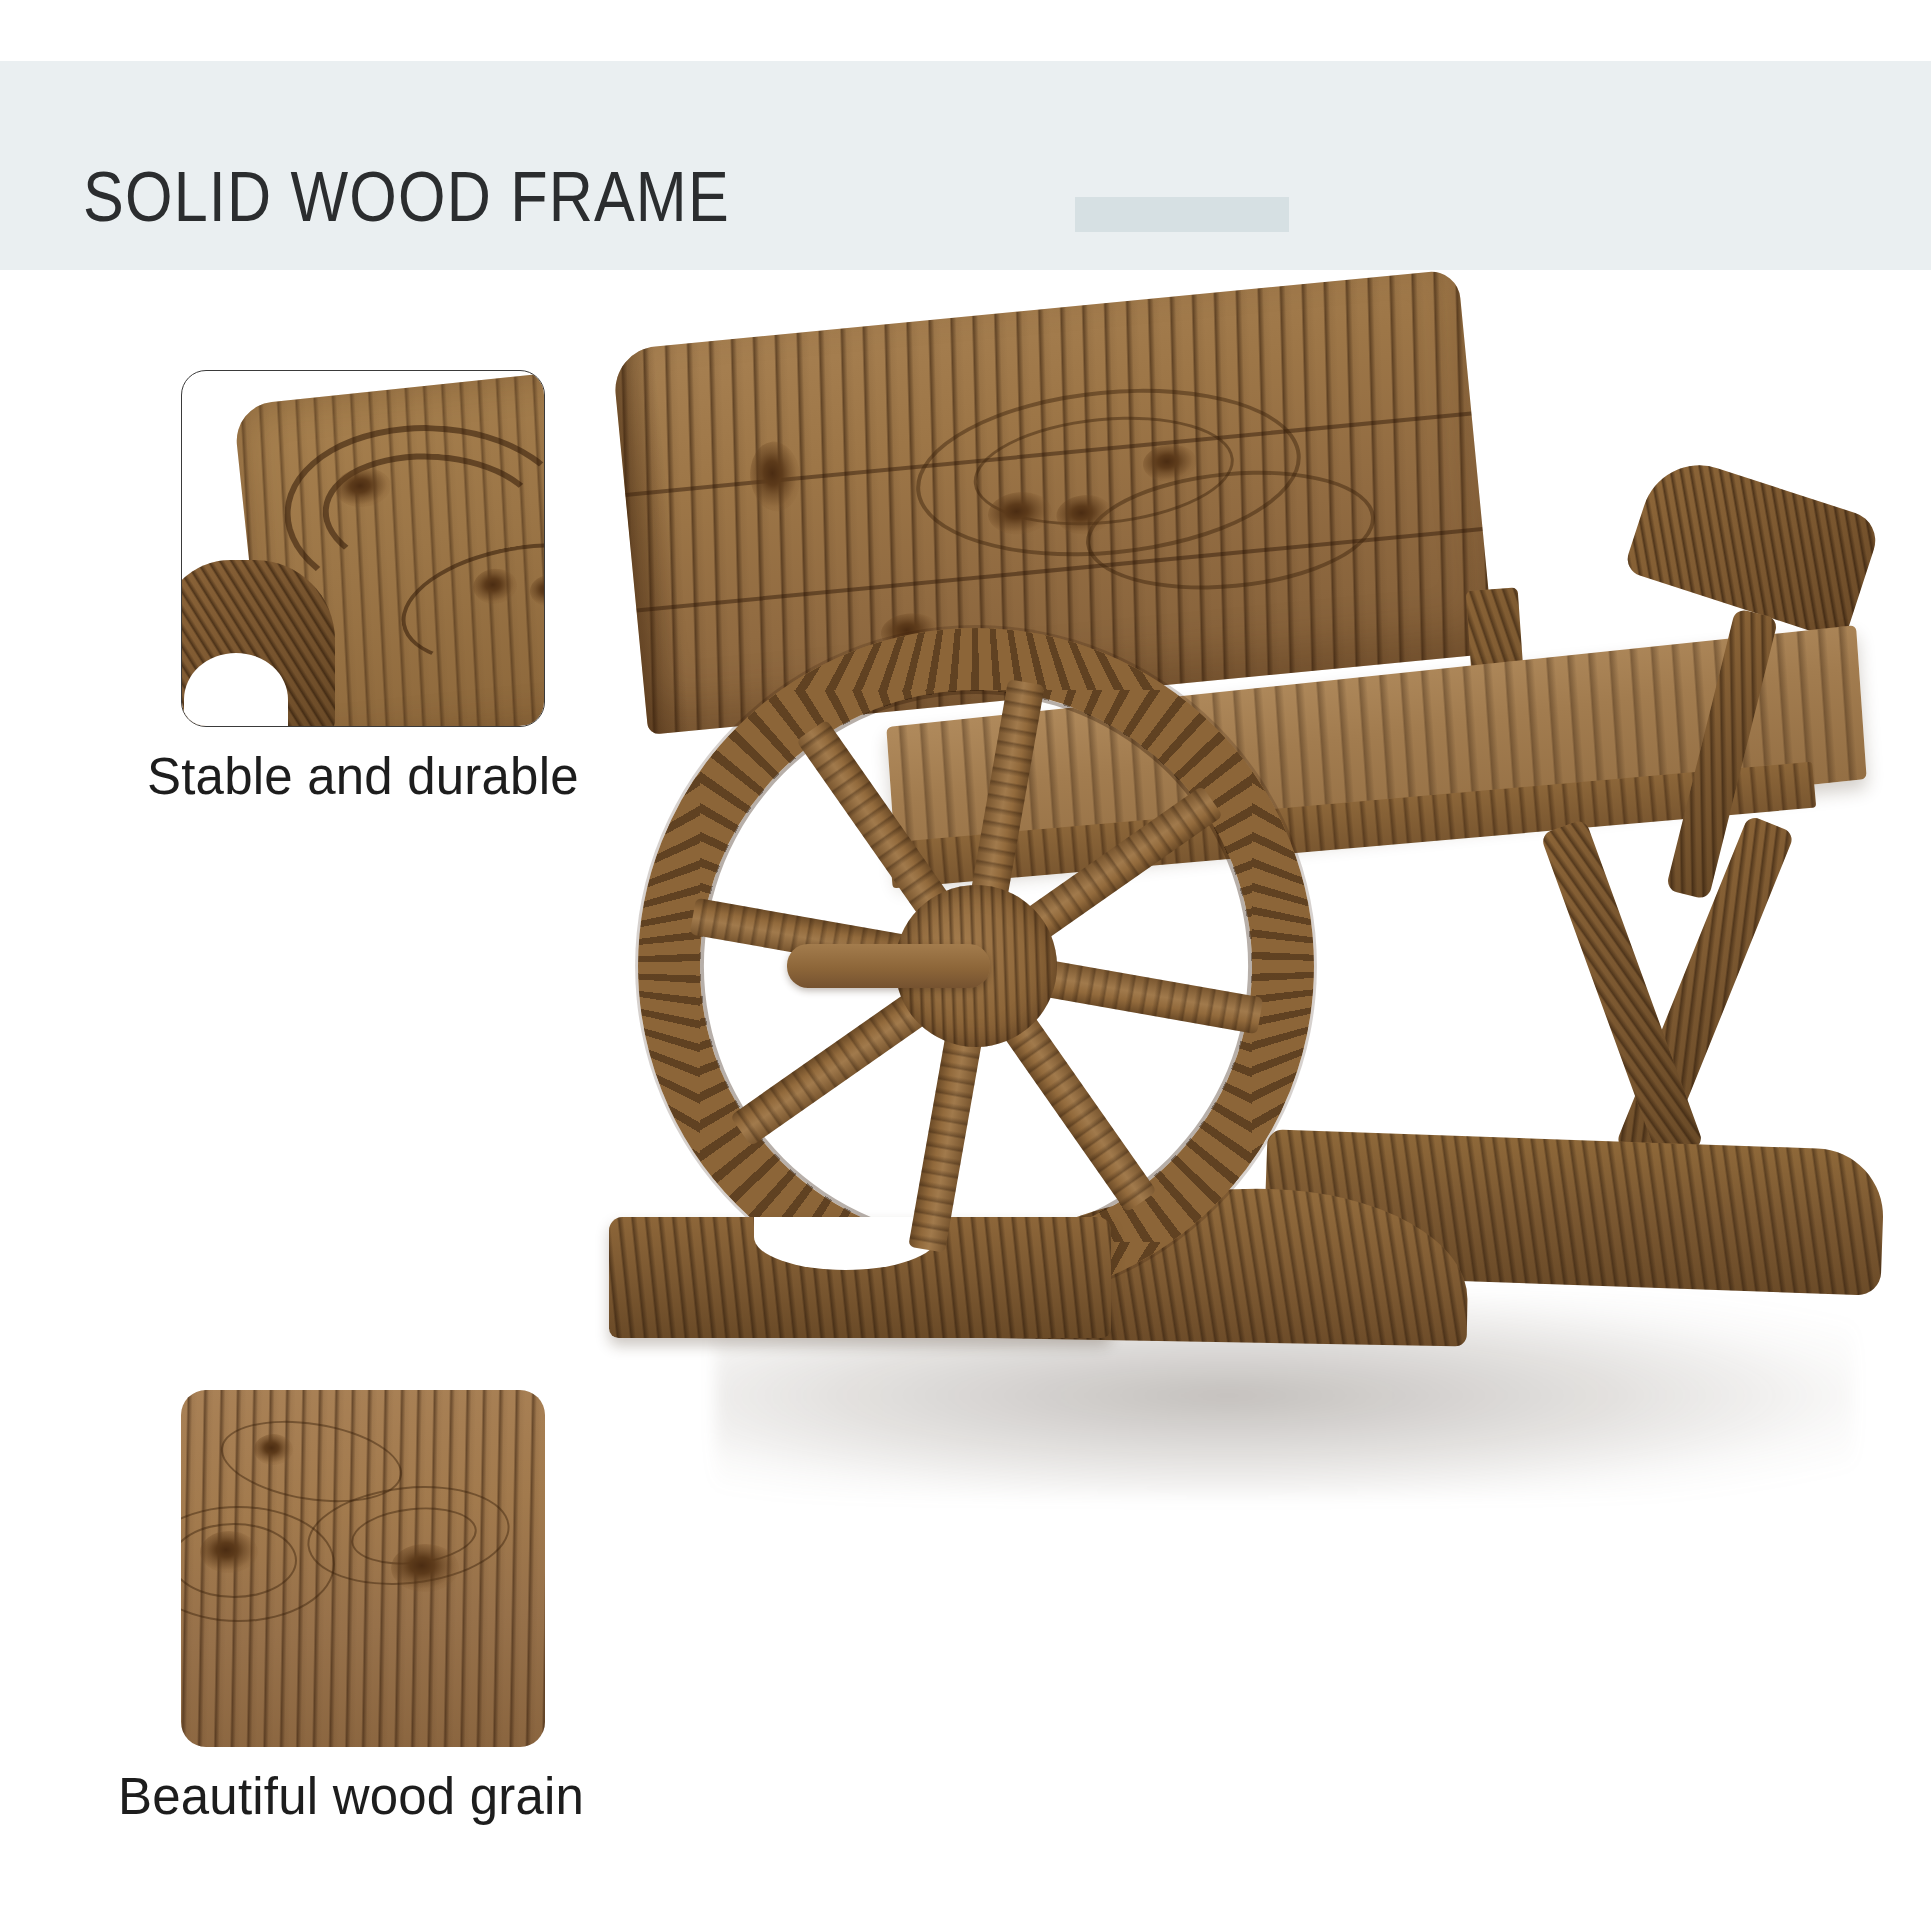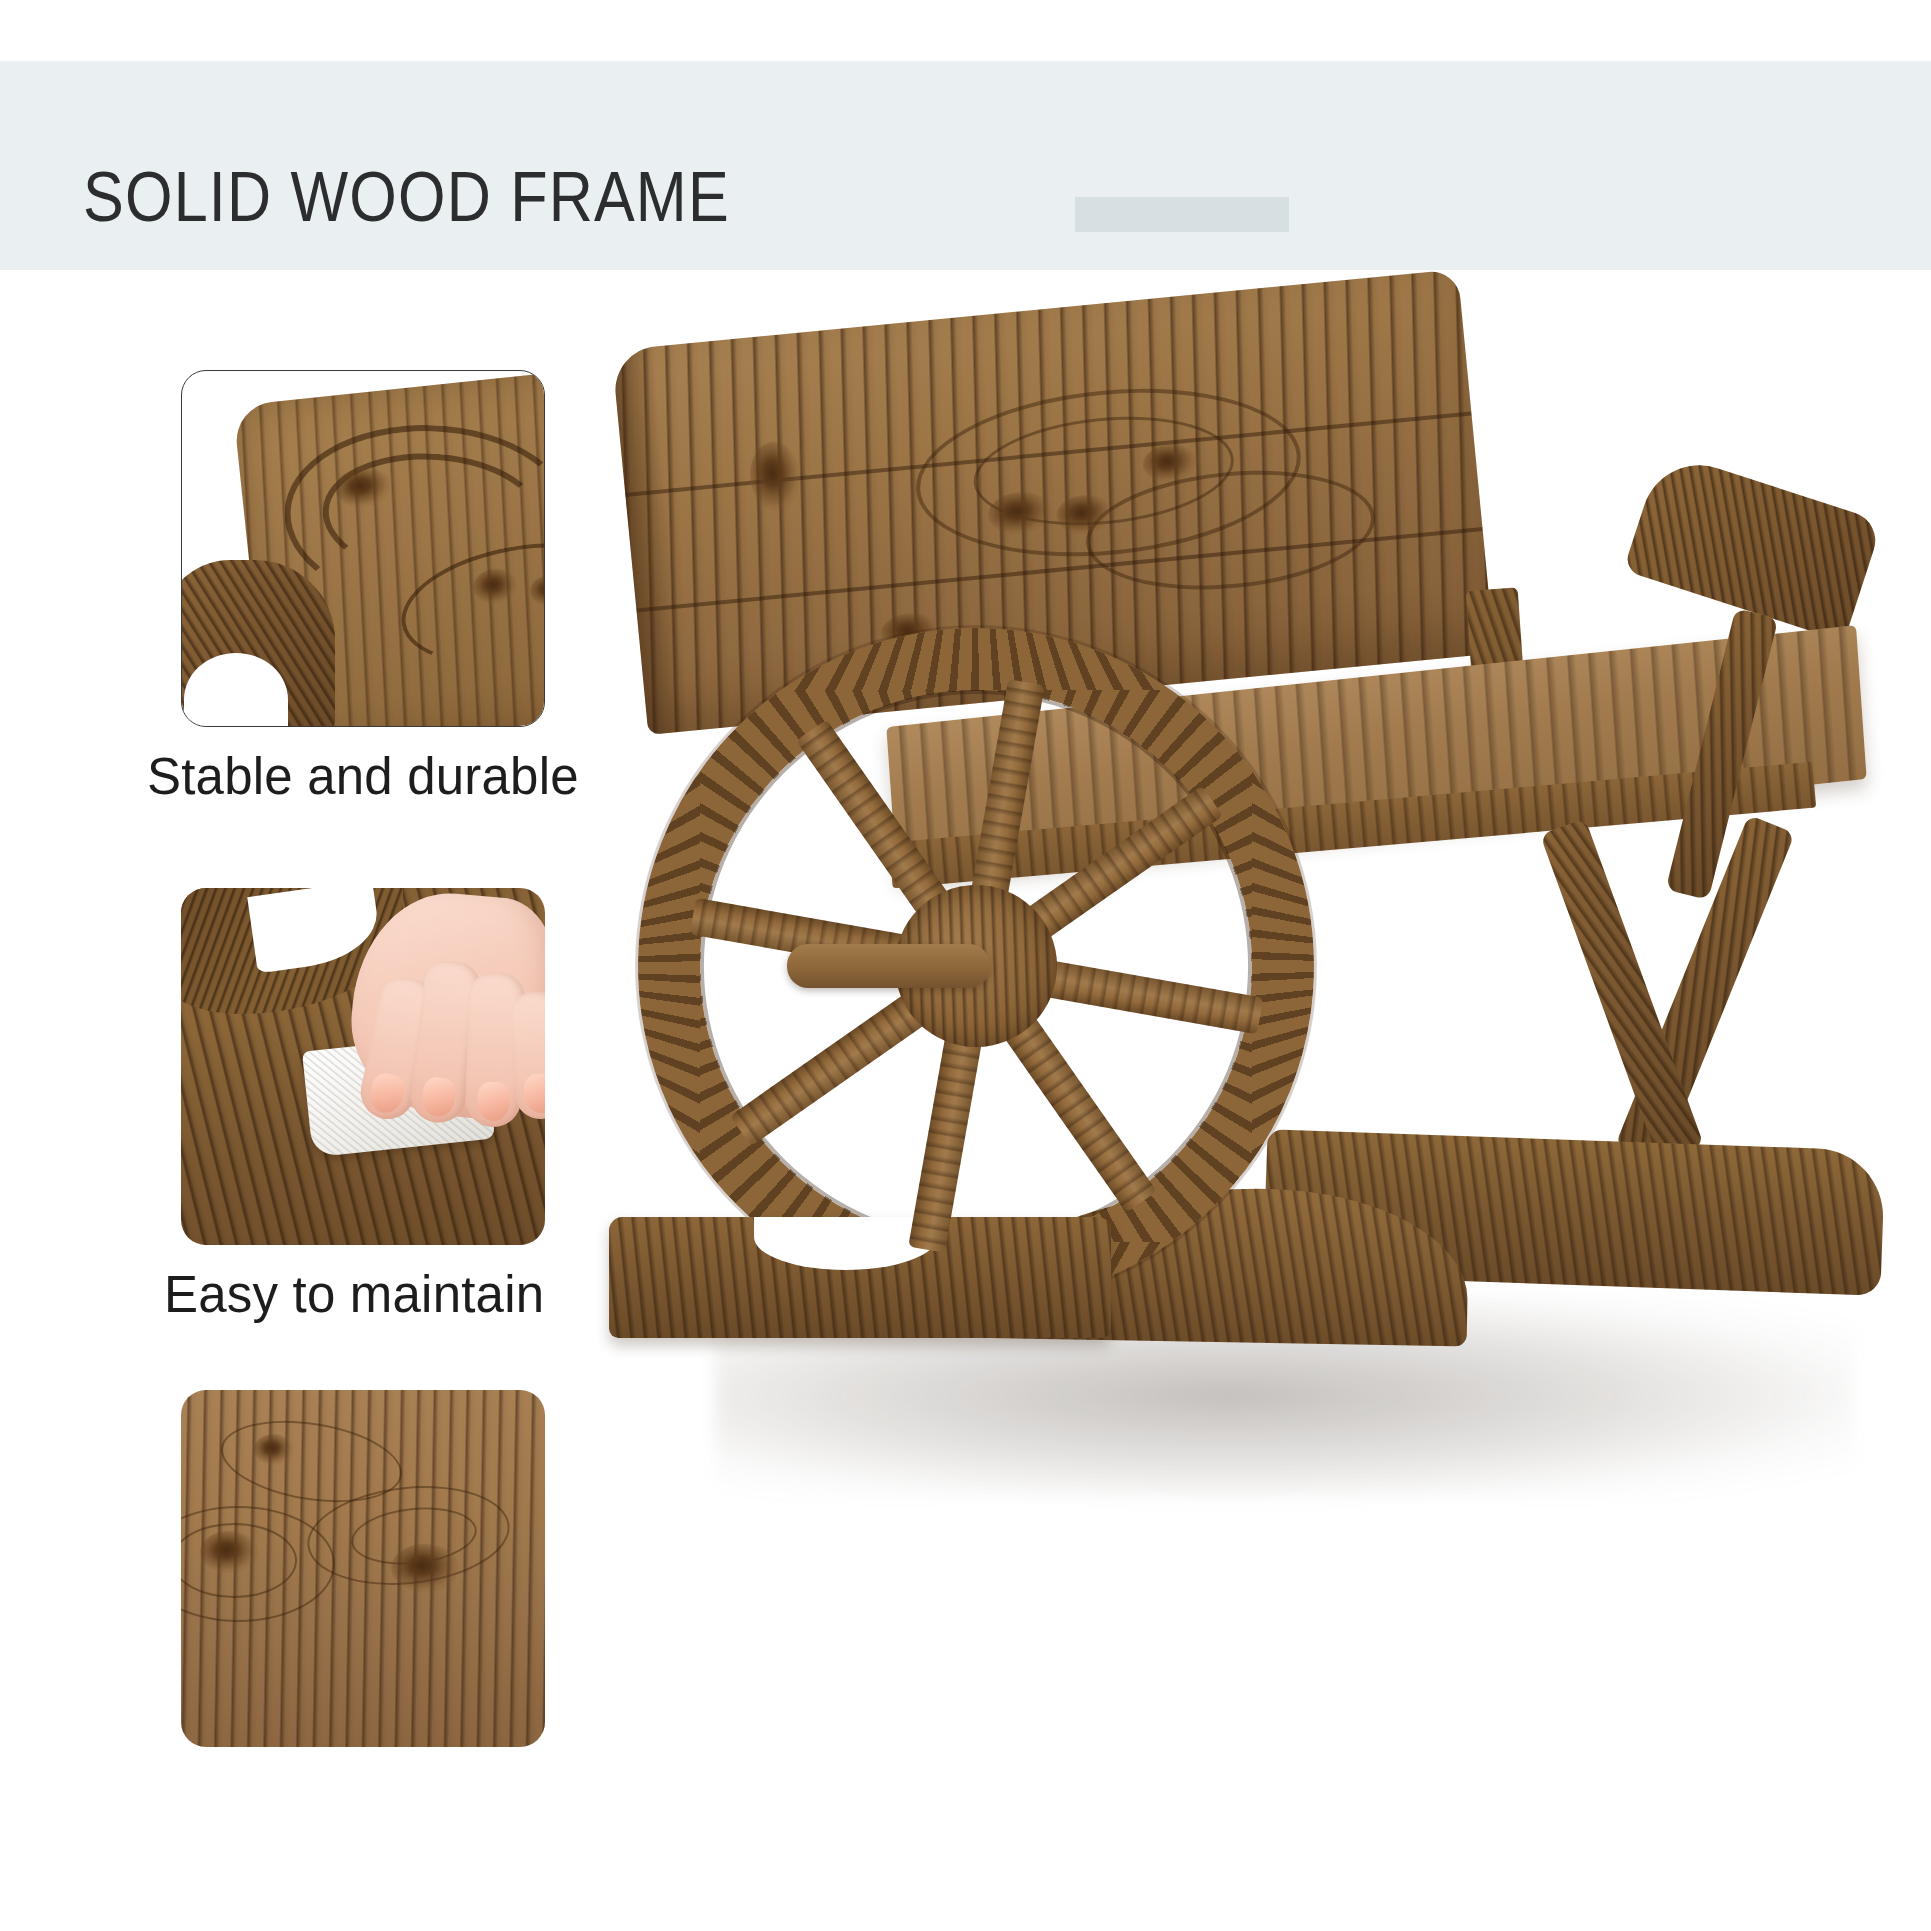--- a/index.html
+++ b/index.html
@@ -527,58 +527,34 @@
           <div class="knot" style="left:93px; top:75px; width:56px; height:39px;"></div>
         </div>
         <div class="c1-arm">
           <div class="c1-arm-grain"></div>
           <div class="c1-arm-hole"></div>
         </div>
       </div>
       <div class="caption">Stable and durable</div>
     </div>
 
-    <div class="feature-item f2">
-      <div class="thumb">
-        <div class="c2-surface"></div>
-        <div class="c2-grain"></div>
-        <div class="c2-topwood">
-          <div class="c2-topwood-g"></div>
-        </div>
-        <div class="c2-white-gap"></div>
-        <div class="c2-cloth"></div>
-        <div class="c2-hand"></div>
-        <div class="finger" style="left:189px; top:89px; width:54px; height:143px; transform:rotate(12deg);">
-          <div class="nail" style="left:9.7px; bottom:5.8px;"></div>
-        </div>
-        <div class="finger" style="left:236px; top:73px; width:56px; height:162px; transform:rotate(7deg);">
-          <div class="nail" style="left:11.6px; bottom:5.8px;"></div>
-        </div>
-        <div class="finger" style="left:286px; top:85px; width:56px; height:154px; transform:rotate(2deg);">
-          <div class="nail" style="left:11.6px; bottom:5.8px;"></div>
-        </div>
-        <div class="finger" style="left:332px; top:104px; width:50px; height:127px; transform:rotate(-3deg);">
-          <div class="nail" style="left:8.7px; bottom:5.8px;"></div>
-        </div>
-      </div>
-      <div class="caption">Easy to maintain</div>
-    </div>
 
     <div class="feature-item f3">
       <div class="thumb">
         <div class="c3-grain"></div>
         <div class="swirl" style="left:-39px; top:116px; width:193px; height:116px;"></div>
         <div class="swirl" style="left:-9.7px; top:133px; width:126px; height:75px;"></div>
         <div class="swirl" style="left:126px; top:97px; width:203px; height:97px; transform:rotate(-6deg);"></div>
         <div class="swirl" style="left:170px; top:118px; width:126px; height:56px; transform:rotate(-6deg);"></div>
         <div class="swirl" style="left:39px; top:33px; width:183px; height:77px; transform:rotate(9deg);"></div>
         <div class="knot" style="left:19.3px; top:141px; width:58px; height:42px;"></div>
         <div class="knot" style="left:210px; top:154px; width:68px; height:48px;"></div>
         <div class="knot" style="left:73px; top:44px; width:39px; height:31px;"></div>
       </div>
+      <div class="caption">Beautiful wood grain</div>
     </div>
 
   </div>
 
   <div class="bench-stage">
 
     <div class="bench-shadow"></div>
 
     <div class="backrest">
       <div class="backrest-grain"></div>

